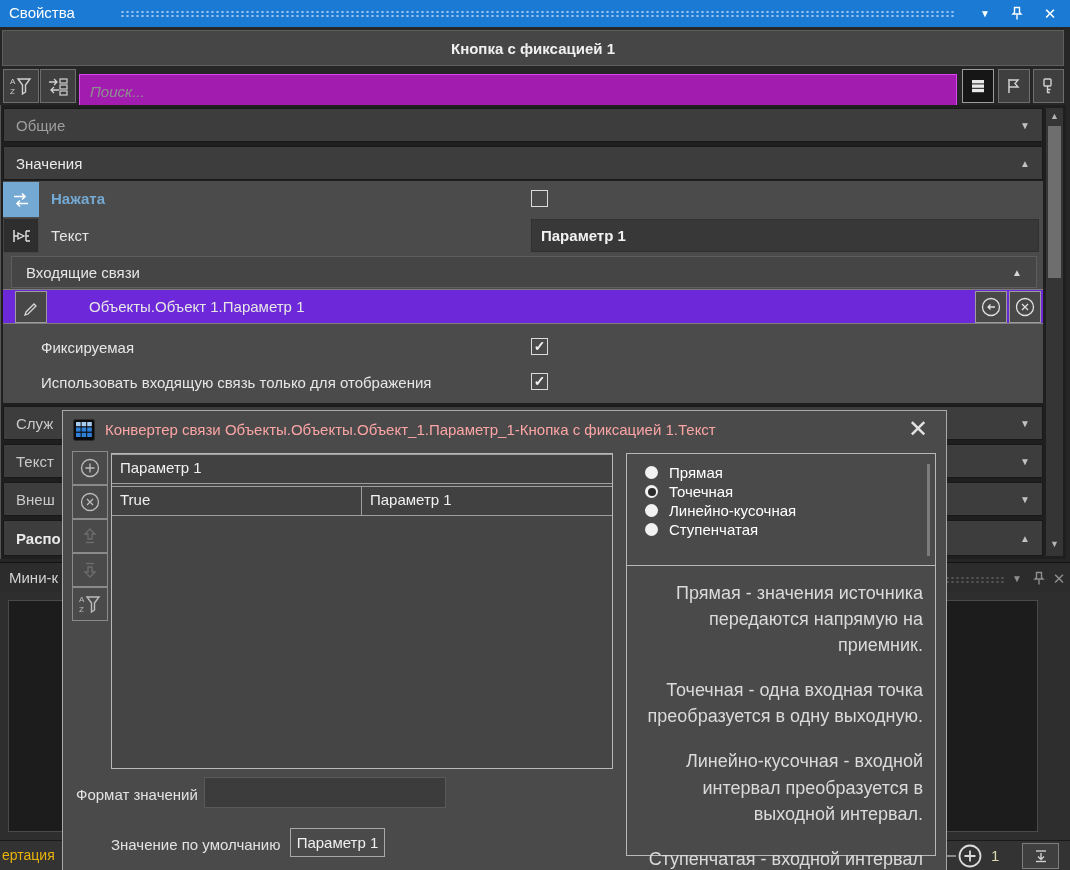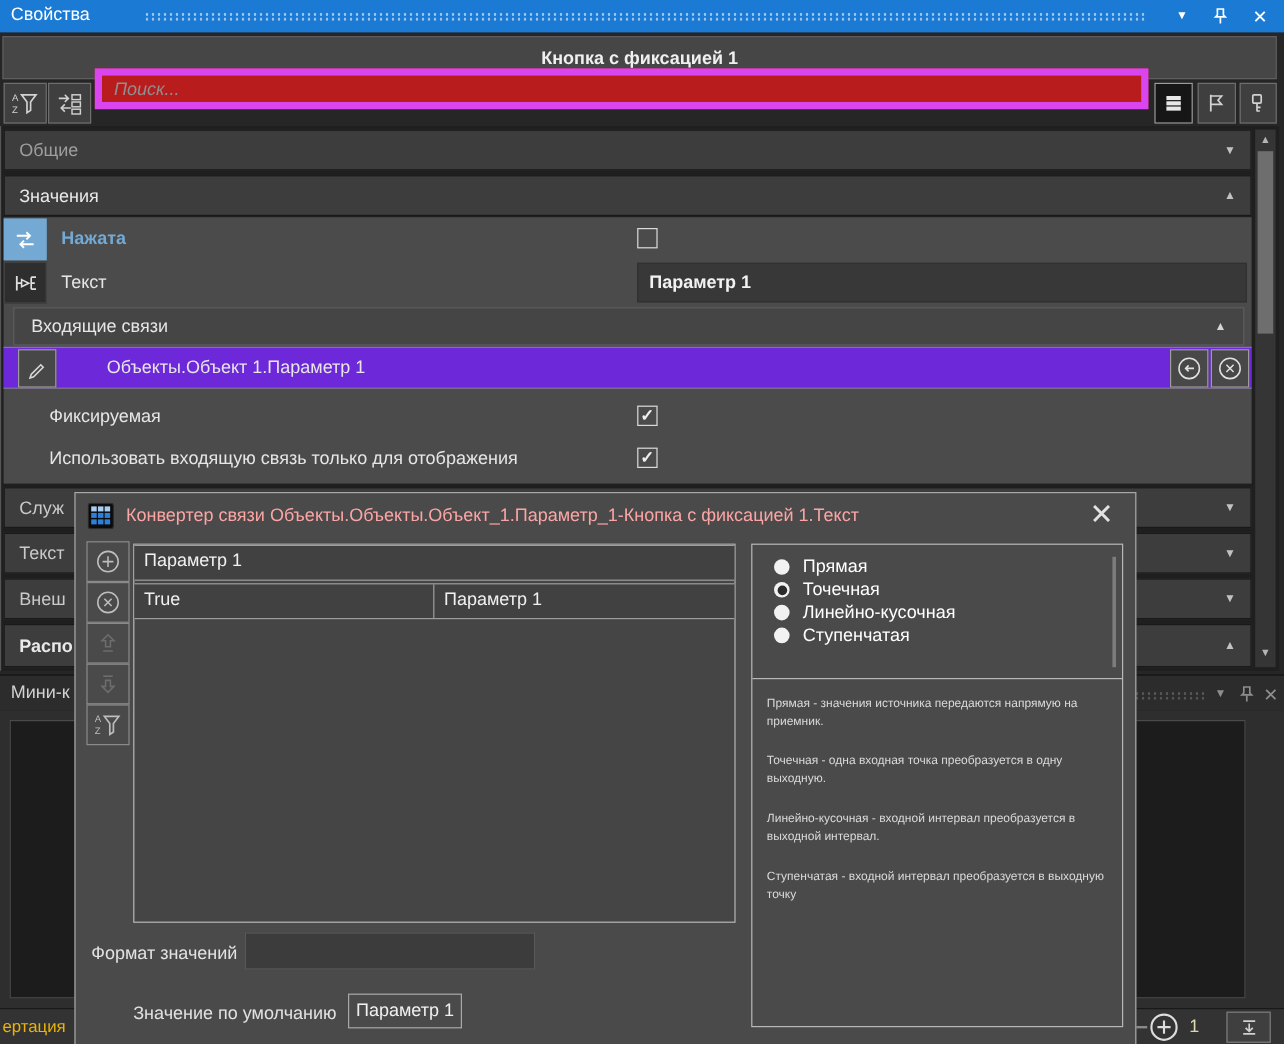--- a/index.html
+++ b/index.html
@@ -20,22 +20,22 @@
 
   
   .btn{position:absolute;box-sizing:border-box;background:#3f3f3f;border:1px solid #6e6e6e;
        display:flex;align-items:center;justify-content:center;color:#d2d2d2;}
   .btn.selected{background:#161616;border-color:#9c9c9c;color:#e8e8e8;}
 
   
   .obj-header{position:absolute;left:2px;top:30px;width:1062px;height:36px;box-sizing:border-box;
               background:#464646;border:1px solid #5e5e5e;display:flex;align-items:center;
               justify-content:center;color:#f0f0f0;font-weight:600;font-size:15px;}
-  .search-box{position:absolute;left:79px;top:57px;width:878px;height:34px;box-sizing:border-box;
-              background:#b91c1c;border:6px solid #d946ef;}
+  .search-box{position:absolute;left:79px;top:74px;width:878px;height:34px;box-sizing:border-box;
+              background:#a21caf;border:1px solid #d946ef;}
   .search-box input{width:100%;height:100%;box-sizing:border-box;background:transparent;border:0;
               outline:0;color:#c8c8c8;font-style:italic;font-size:15px;padding:0 10px;
               font-family:"Liberation Sans",sans-serif;}
   .search-box input::placeholder{color:#8f8f8f;font-style:italic;}
 
   
   .content-bg{position:absolute;left:0;top:105px;width:1066px;height:454px;background:#1f1f1f;
               border-left:1px solid #565656;box-sizing:border-box;}
   .hdr{position:absolute;left:3px;width:1040px;height:34px;box-sizing:border-box;
        background:#3d3d3d;border:1px solid #191919;display:flex;align-items:center;
@@ -111,21 +111,21 @@
        color:#f0f0f0;padding:4px 0 0 9px;font-size:15px;}
   .rp-radios{position:relative;height:112px;box-sizing:border-box;border-bottom:1px solid #b8b8b8;
        padding:9px 0 0 18px;}
   .radio-row{display:flex;align-items:center;height:19px;margin-bottom:0;}
   .radio{width:13px;height:13px;border-radius:50%;background:#f2f2f2;position:relative;flex:0 0 13px;}
   .radio.checked::after{content:"";position:absolute;left:2.5px;top:2.5px;width:8px;height:8px;
        border-radius:50%;background:#2b2b2b;}
   .radio-row .rlbl{margin-left:11px;color:#ffffff;font-size:15px;}
   .rp-scroll{position:absolute;right:5px;top:10px;width:3px;height:92px;background:#7c7c7c;}
   .rp-desc{padding:14px 12px 0 12px;}
-  .rp-desc p{margin:0 0 19px 0;color:#dadada;font-size:10px;line-height:1.45;}
+  .rp-desc p{margin:0 0 19px 0;color:#dadada;font-size:18px;line-height:1.45;text-align:right;}
 
   .fmt-label{position:absolute;left:13px;top:375px;color:#e2e2e2;}
   .fmt-input{position:absolute;left:141px;top:366px;width:242px;height:31px;box-sizing:border-box;
        background:#3c3c3c;border:1px solid #595959;color:#e8e8e8;padding:0 8px;outline:0;
        font-family:"Liberation Sans",sans-serif;font-size:15px;}
   .def-label{position:absolute;left:48px;top:425px;color:#e2e2e2;}
   .def-btn{position:absolute;left:227px;top:417px;width:95px;height:29px;box-sizing:border-box;
        border:1px solid #a8a8a8;display:flex;align-items:center;justify-content:center;
        color:#f0f0f0;background:transparent;font-size:15px;}
 </style>

